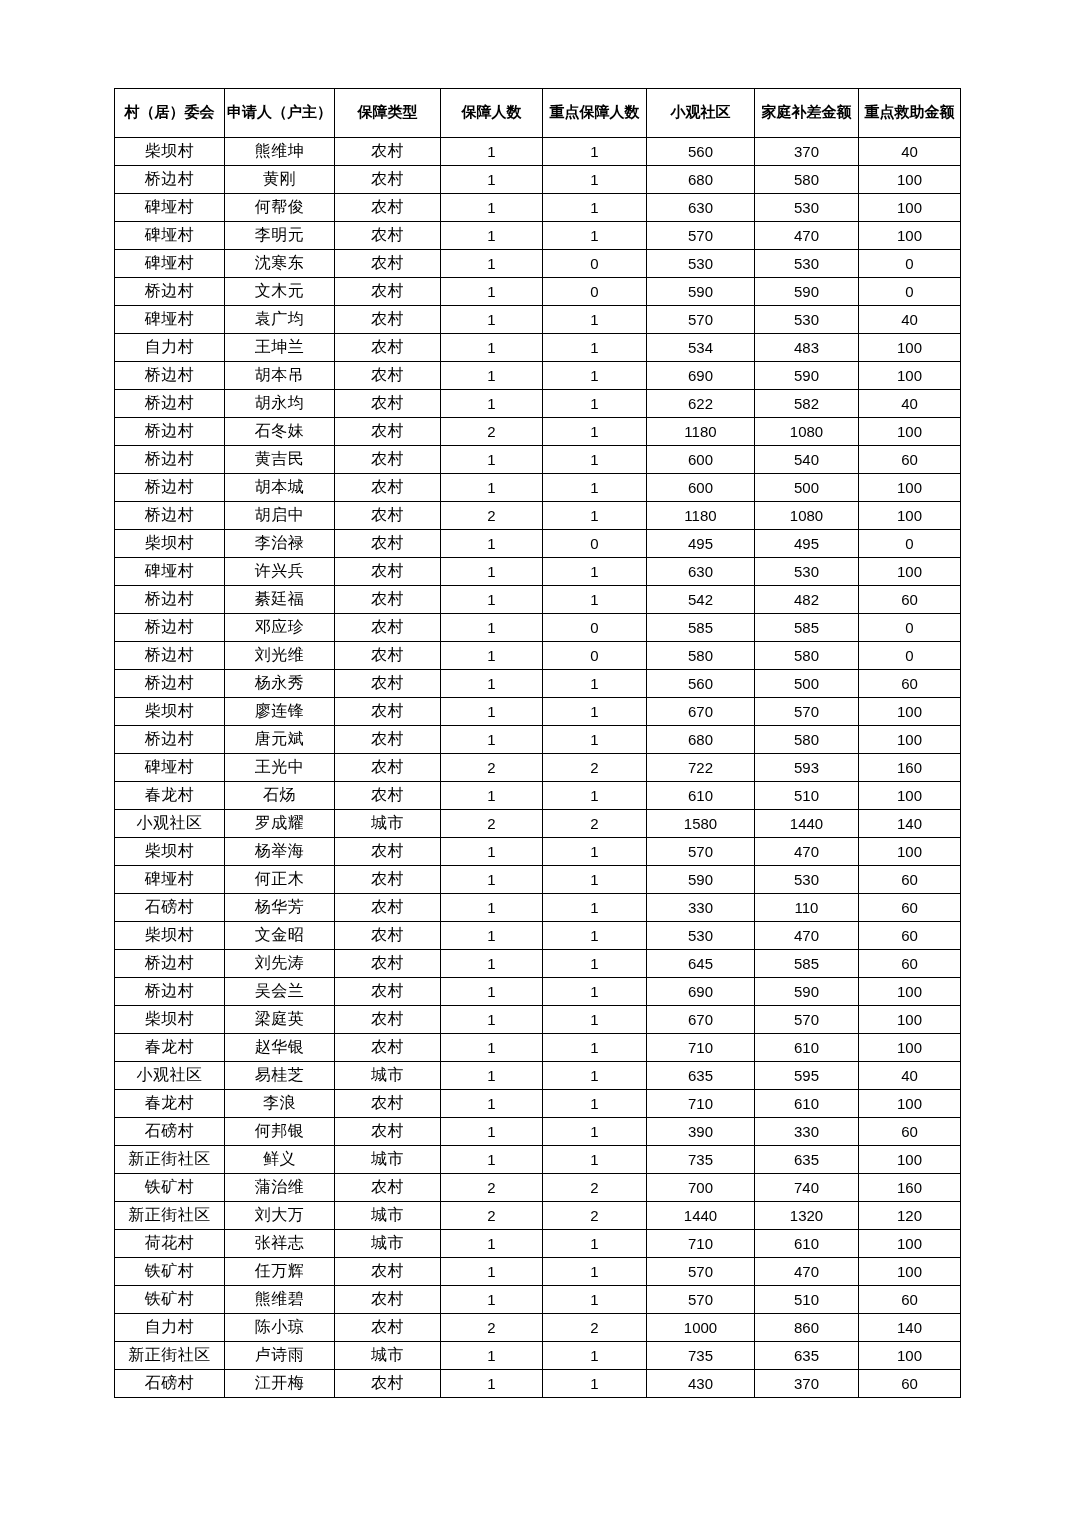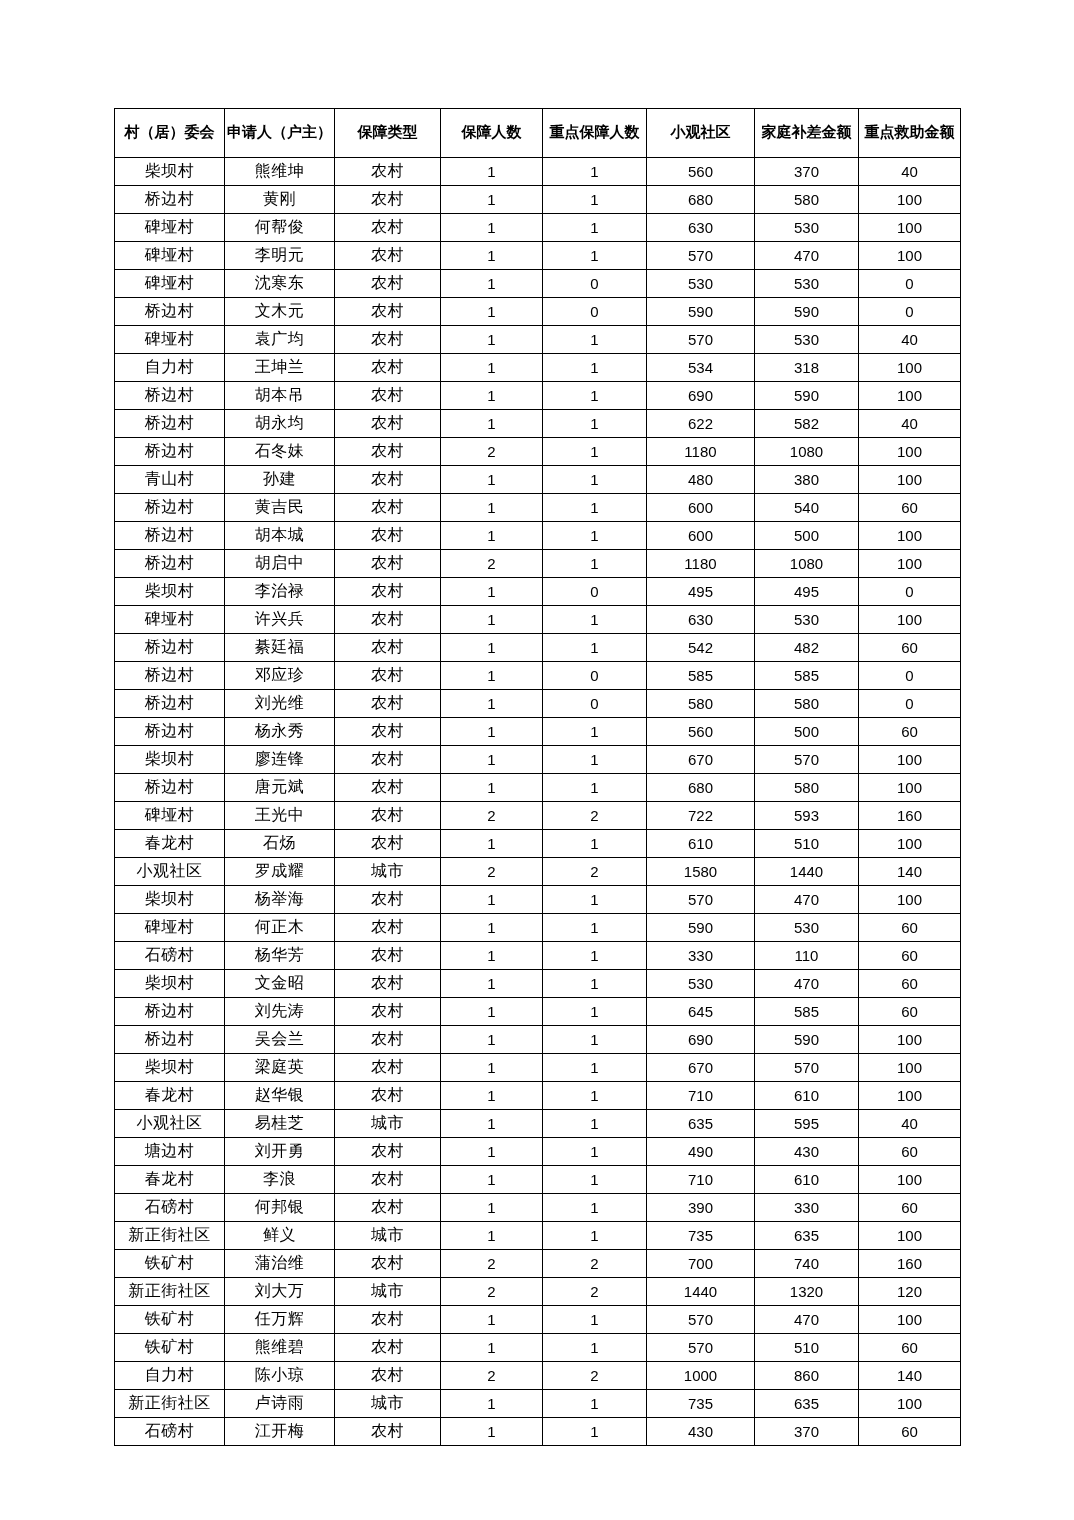--- a/index.html
+++ b/index.html
@@ -22,21 +22,20 @@
   }
   .table-wrap {
     width: 846px;
     margin: 0 auto;
   }
   table.data {
     border-collapse: collapse;
     table-layout: fixed;
     width: 846px;
     font-size: 15px;
-    margin-top: 20px;
   }
   table.data th,
   table.data td {
     border: 1px solid #000000;
     text-align: center;
     vertical-align: middle;
     padding: 0;
     height: 27px;
     line-height: 1.15;
     font-weight: normal;
@@ -168,21 +167,21 @@
             <td class="num">530</td>
             <td class="num">40</td>
           </tr>
           <tr>
             <td class="cn">自力村</td>
             <td class="cn">王坤兰</td>
             <td class="cn">农村</td>
             <td class="num">1</td>
             <td class="num">1</td>
             <td class="num">534</td>
-            <td class="num">318</td>
+            <td class="num">483</td>
             <td class="num">100</td>
           </tr>
           <tr>
             <td class="cn">桥边村</td>
             <td class="cn">胡本吊</td>
             <td class="cn">农村</td>
             <td class="num">1</td>
             <td class="num">1</td>
             <td class="num">690</td>
             <td class="num">590</td>
@@ -202,30 +201,20 @@
             <td class="cn">桥边村</td>
             <td class="cn">石冬妹</td>
             <td class="cn">农村</td>
             <td class="num">2</td>
             <td class="num">1</td>
             <td class="num">1180</td>
             <td class="num">1080</td>
             <td class="num">100</td>
           </tr>
           <tr>
-            <td class="cn">青山村</td>
-            <td class="cn">孙建</td>
-            <td class="cn">农村</td>
-            <td class="num">1</td>
-            <td class="num">1</td>
-            <td class="num">480</td>
-            <td class="num">380</td>
-            <td class="num">100</td>
-          </tr>
-          <tr>
             <td class="cn">桥边村</td>
             <td class="cn">黄吉民</td>
             <td class="cn">农村</td>
             <td class="num">1</td>
             <td class="num">1</td>
             <td class="num">600</td>
             <td class="num">540</td>
             <td class="num">60</td>
           </tr>
           <tr>
@@ -442,30 +431,20 @@
             <td class="cn">小观社区</td>
             <td class="cn">易桂芝</td>
             <td class="cn">城市</td>
             <td class="num">1</td>
             <td class="num">1</td>
             <td class="num">635</td>
             <td class="num">595</td>
             <td class="num">40</td>
           </tr>
           <tr>
-            <td class="cn">塘边村</td>
-            <td class="cn">刘开勇</td>
-            <td class="cn">农村</td>
-            <td class="num">1</td>
-            <td class="num">1</td>
-            <td class="num">490</td>
-            <td class="num">430</td>
-            <td class="num">60</td>
-          </tr>
-          <tr>
             <td class="cn">春龙村</td>
             <td class="cn">李浪</td>
             <td class="cn">农村</td>
             <td class="num">1</td>
             <td class="num">1</td>
             <td class="num">710</td>
             <td class="num">610</td>
             <td class="num">100</td>
           </tr>
           <tr>
@@ -500,20 +479,30 @@
           </tr>
           <tr>
             <td class="cn">新正街社区</td>
             <td class="cn">刘大万</td>
             <td class="cn">城市</td>
             <td class="num">2</td>
             <td class="num">2</td>
             <td class="num">1440</td>
             <td class="num">1320</td>
             <td class="num">120</td>
+          </tr>
+          <tr>
+            <td class="cn">荷花村</td>
+            <td class="cn">张祥志</td>
+            <td class="cn">城市</td>
+            <td class="num">1</td>
+            <td class="num">1</td>
+            <td class="num">710</td>
+            <td class="num">610</td>
+            <td class="num">100</td>
           </tr>
           <tr>
             <td class="cn">铁矿村</td>
             <td class="cn">任万辉</td>
             <td class="cn">农村</td>
             <td class="num">1</td>
             <td class="num">1</td>
             <td class="num">570</td>
             <td class="num">470</td>
             <td class="num">100</td>

